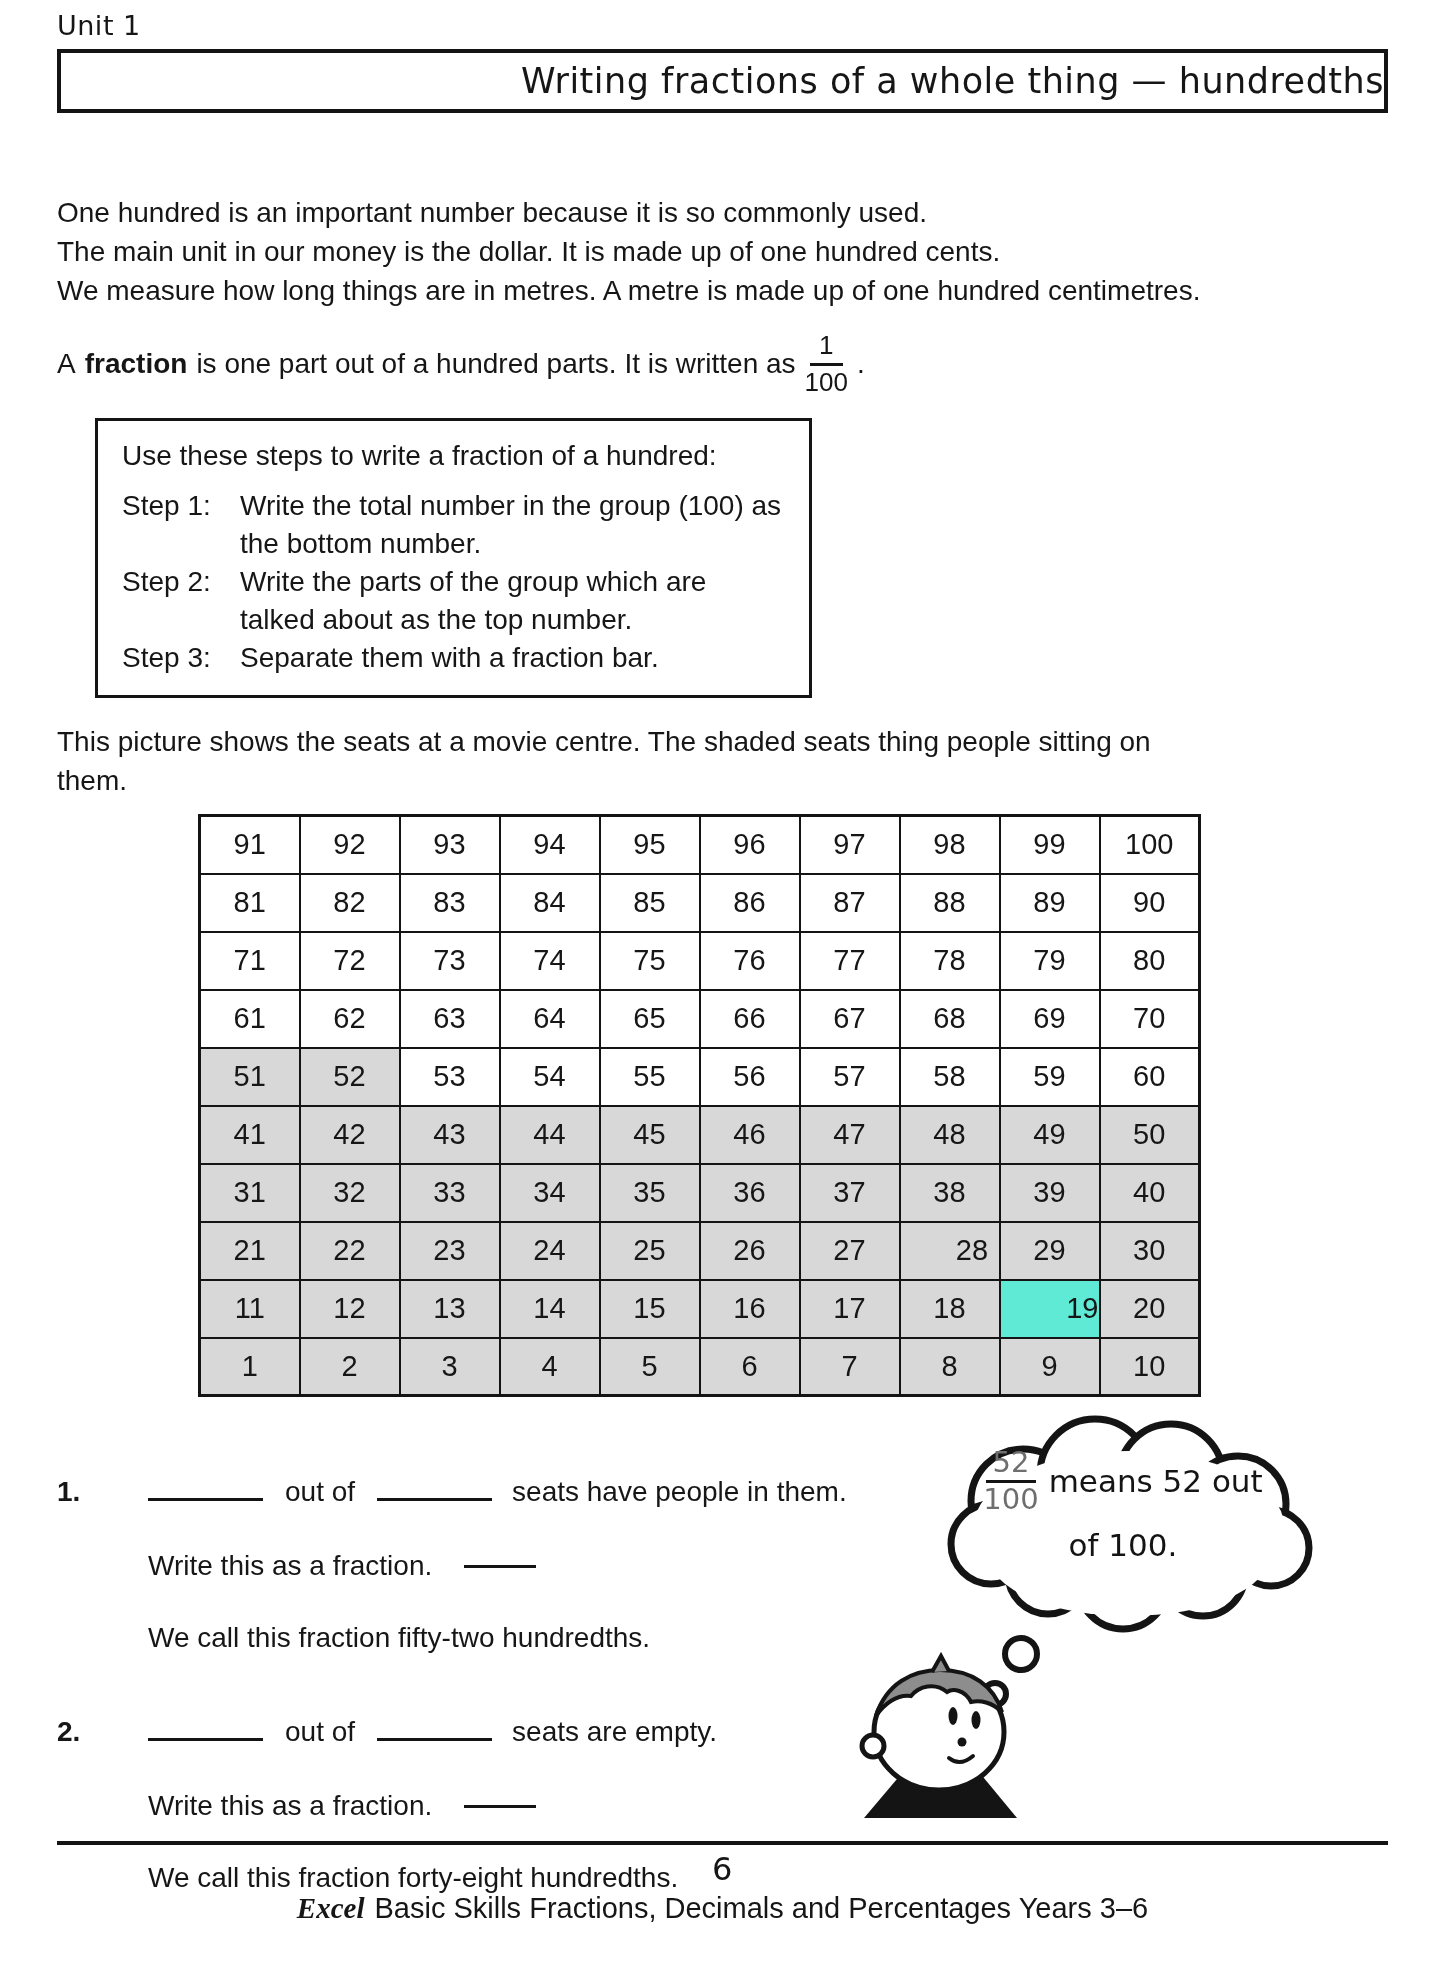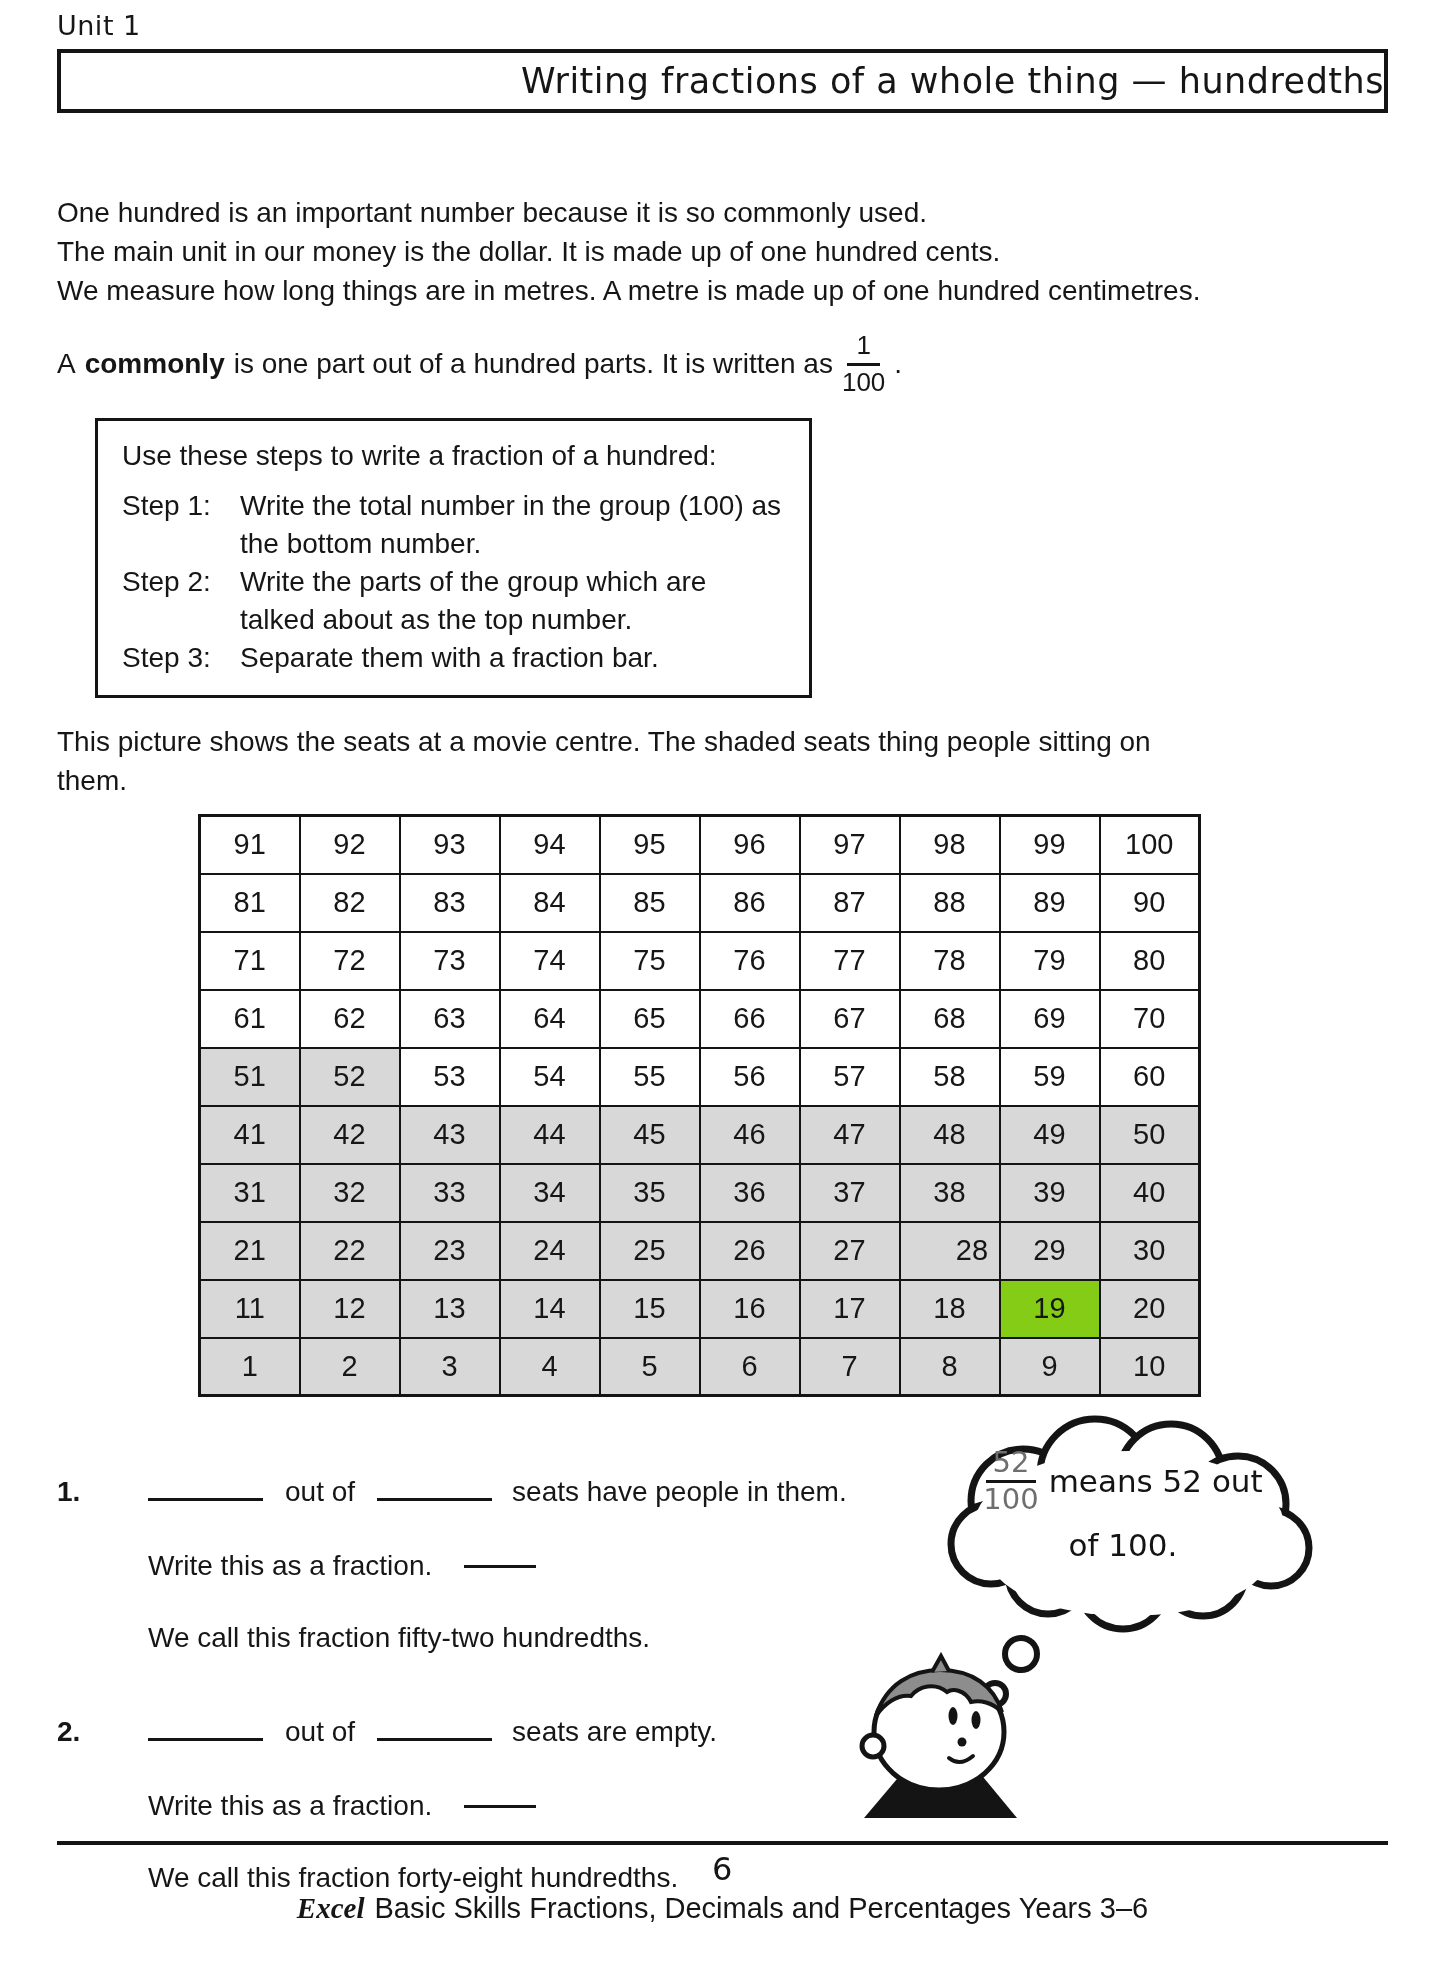--- a/index.html
+++ b/index.html
@@ -104,21 +104,21 @@
   </div>
 
   <div class="intro">
     <div>One hundred is an important number because it is so commonly used.</div>
     <div>The main unit in our money is the dollar. It is made up of one hundred cents.</div>
     <div>We measure how long things are in metres. A metre is made up of one hundred centimetres.</div>
   </div>
 
   <div class="hundredth-line">
     <span>A</span>
-    <b>commonly</b>
+    <b>fraction</b>
     <span>is one part out of a hundred parts. It is written as</span>
     <span class="fraction">
       <span class="num">1</span>
       <span class="den">100</span>
     </span>
     <span>.</span>
   </div>
 
   <div class="steps-box">
     <div class="heading">Use these steps to write a fraction of a hundred:</div>
@@ -241,21 +241,21 @@
         </tr>
         <tr>
           <td style="background: rgb(216, 216, 216);">11</td>
           <td style="background: rgb(216, 216, 216);">12</td>
           <td style="background: rgb(216, 216, 216);">13</td>
           <td style="background: rgb(216, 216, 216);">14</td>
           <td style="background: rgb(216, 216, 216);">15</td>
           <td style="background: rgb(216, 216, 216);">16</td>
           <td style="background: rgb(216, 216, 216);">17</td>
           <td style="background: rgb(216, 216, 216);">18</td>
-          <td style="background: #84cc16;">19</td>
+          <td style="background: #5eead4; text-align: right;">19</td>
           <td style="background: rgb(216, 216, 216);">20</td>
         </tr>
         <tr>
           <td style="background: rgb(216, 216, 216);">1</td>
           <td style="background: rgb(216, 216, 216);">2</td>
           <td style="background: rgb(216, 216, 216);">3</td>
           <td style="background: rgb(216, 216, 216);">4</td>
           <td style="background: rgb(216, 216, 216);">5</td>
           <td style="background: rgb(216, 216, 216);">6</td>
           <td style="background: rgb(216, 216, 216);">7</td>

